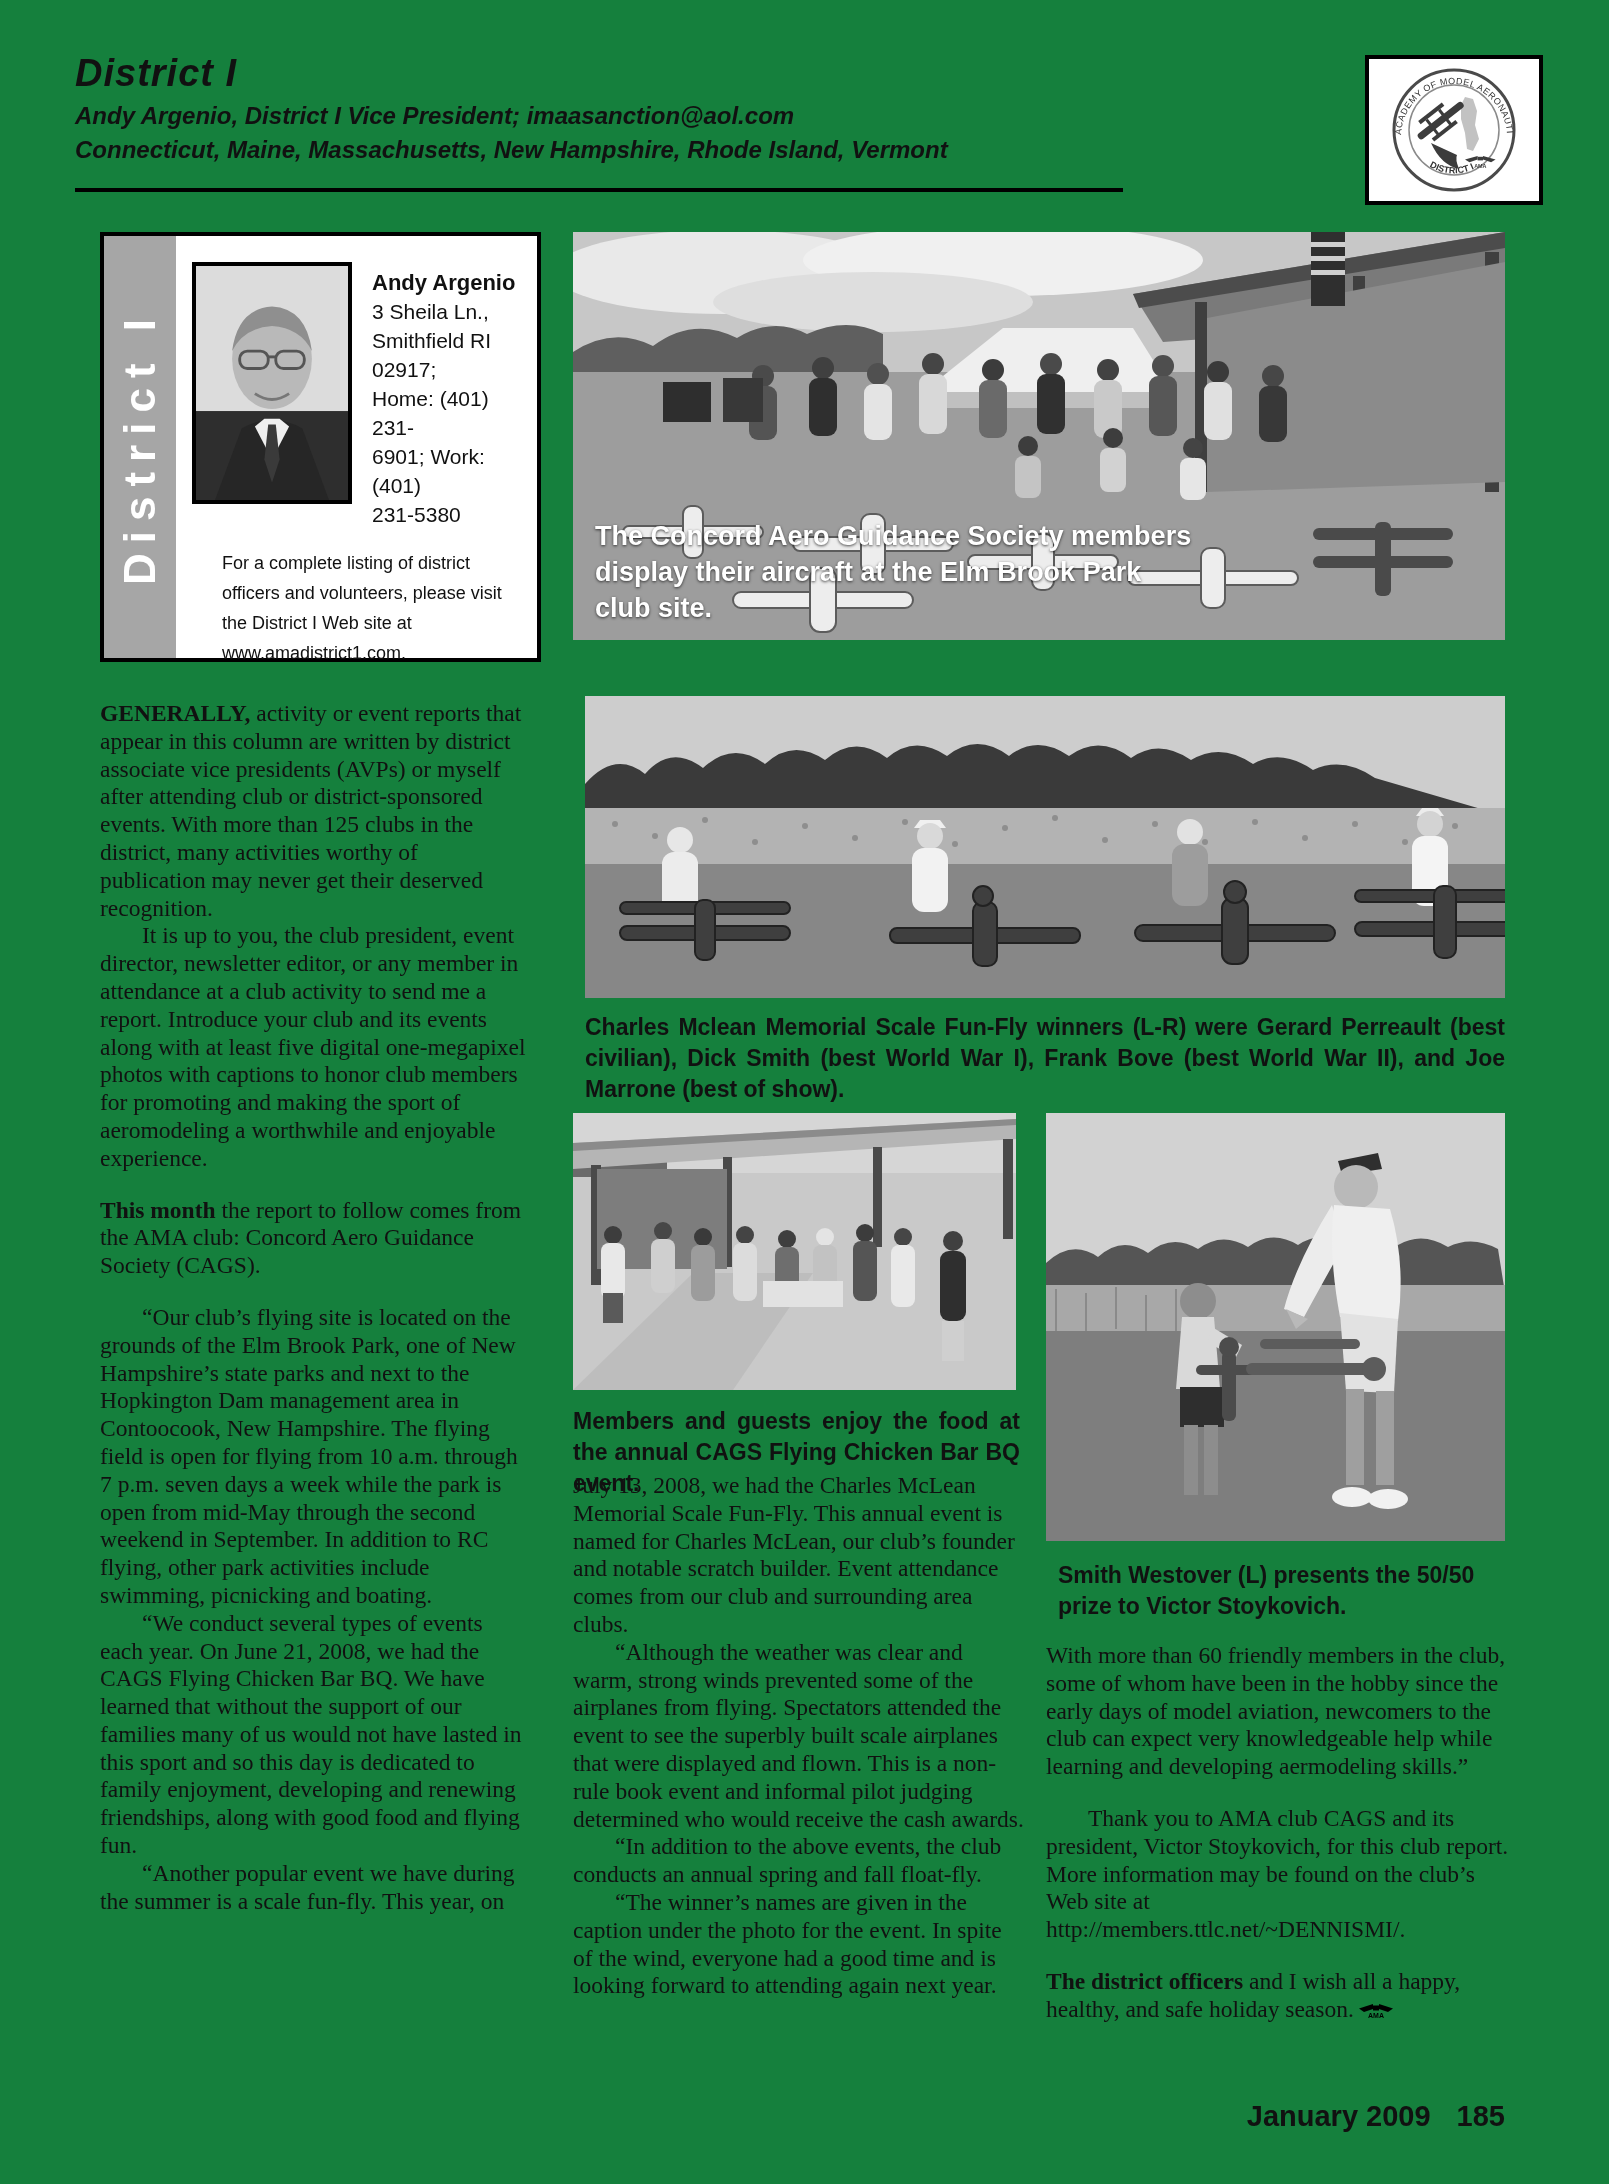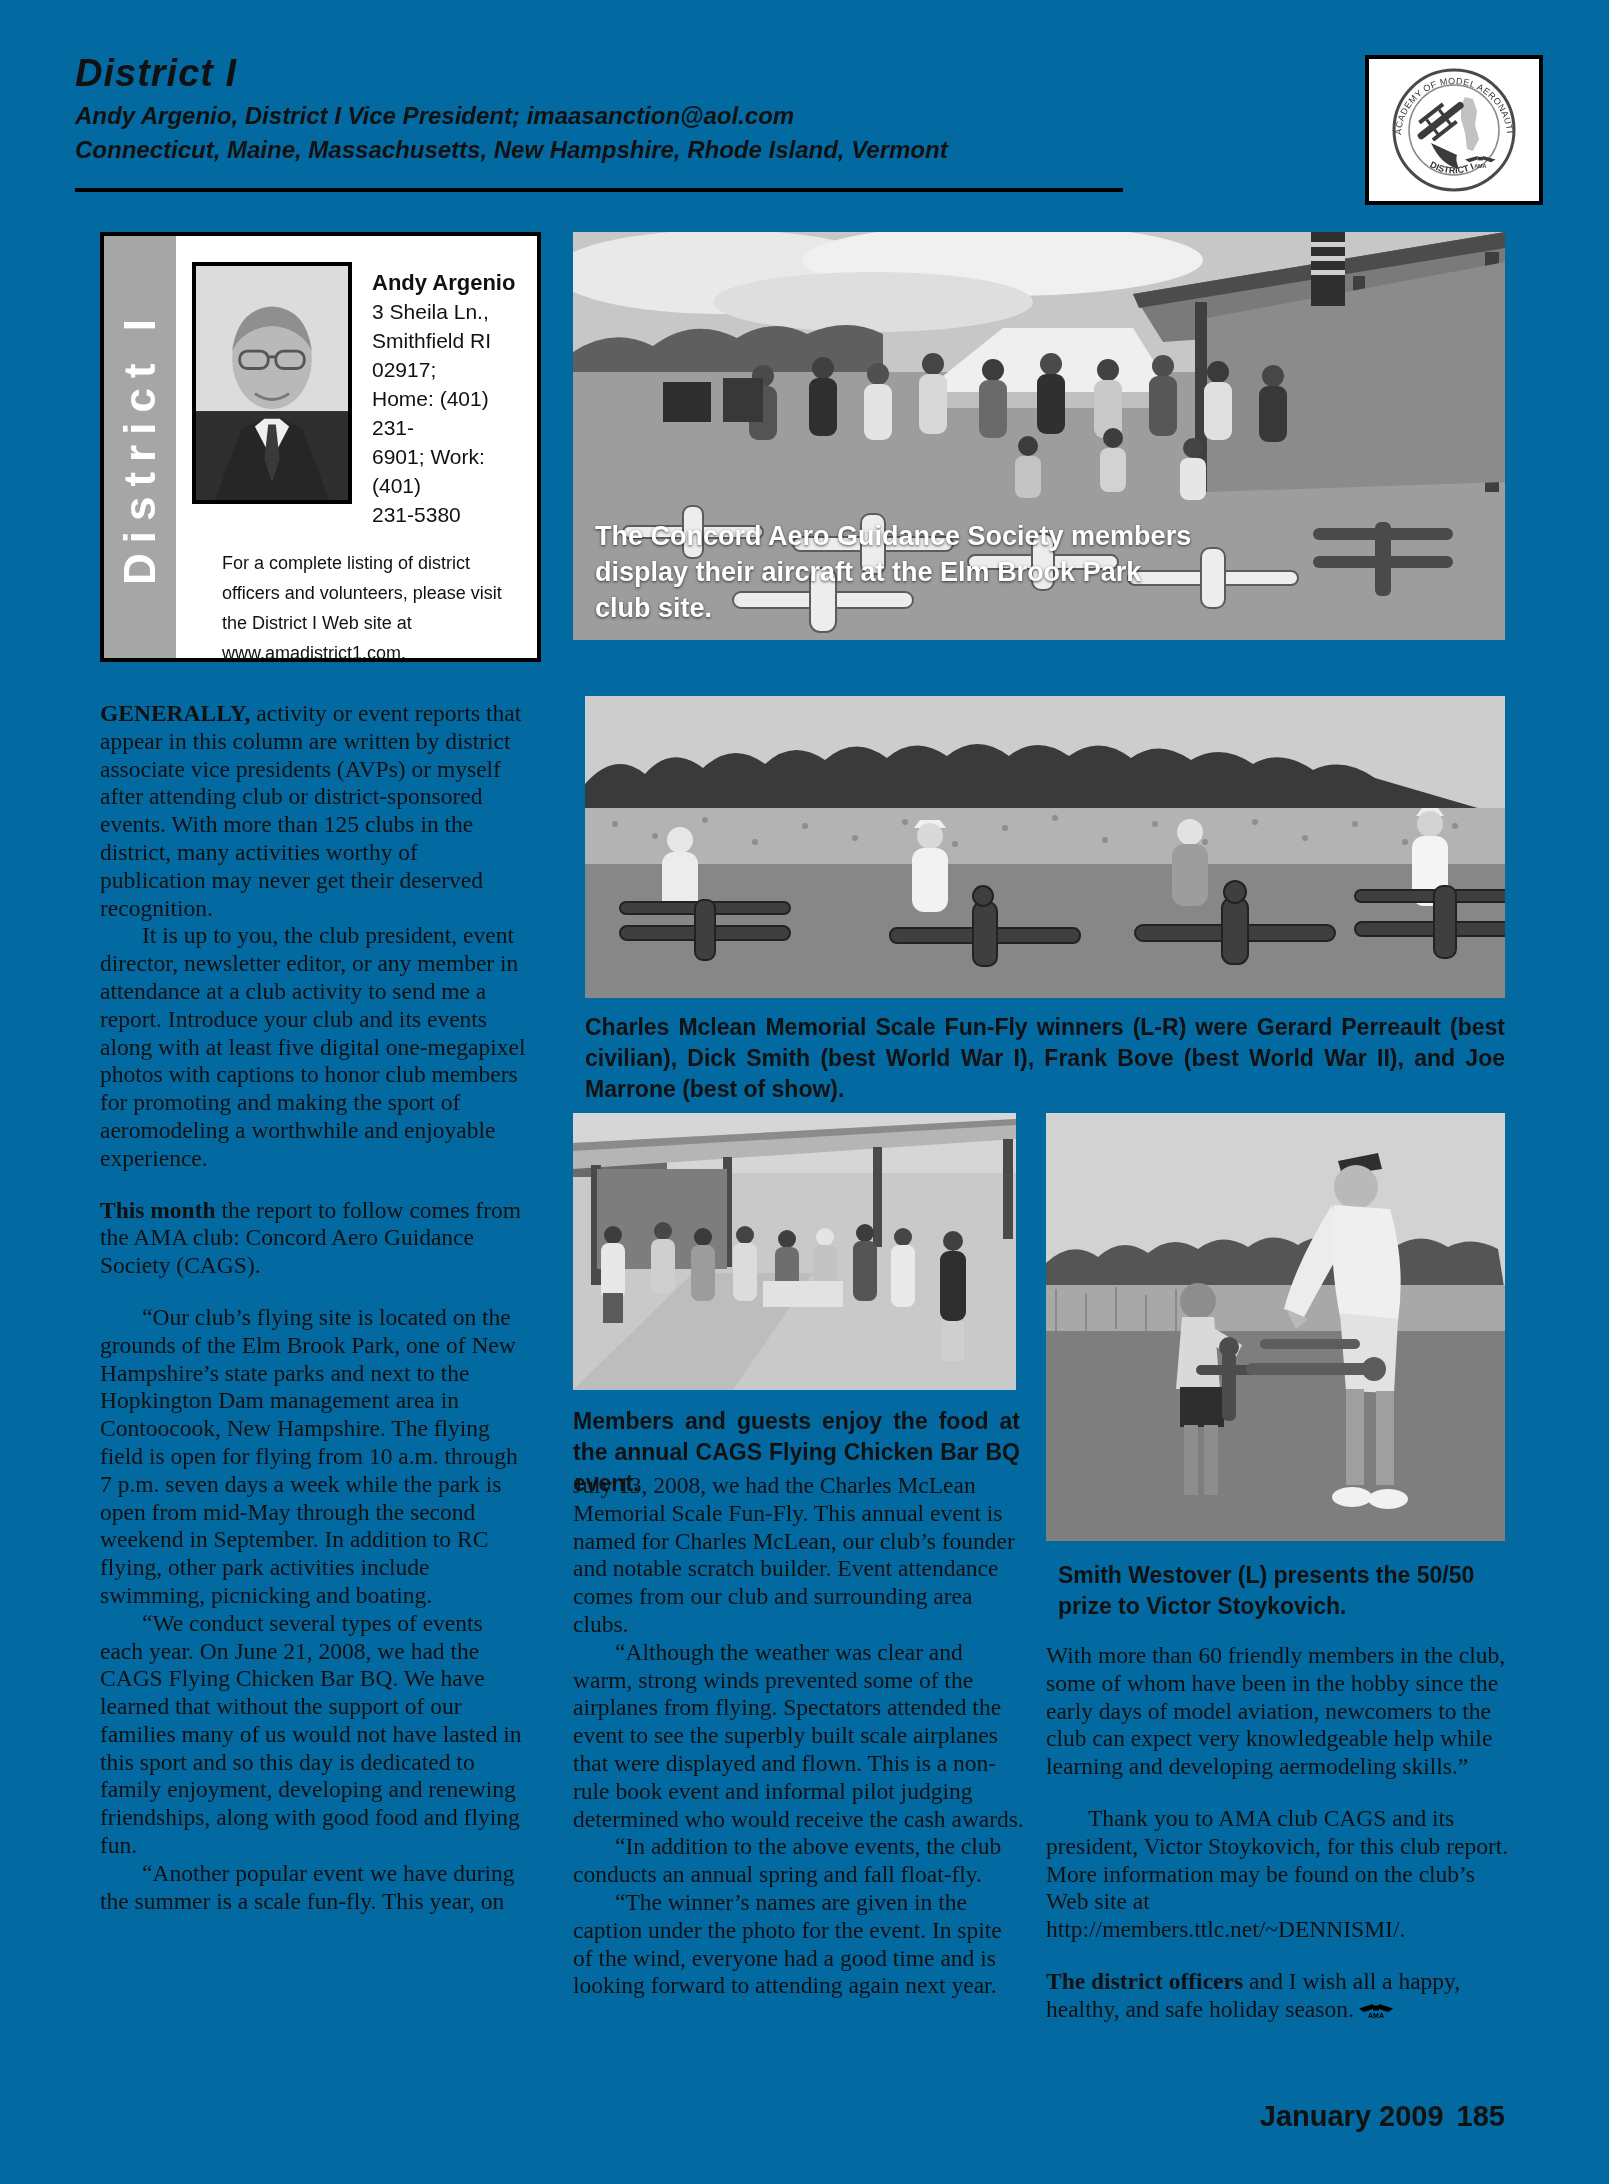--- a/index.html
+++ b/index.html
@@ -1,16 +1,16 @@
 <!DOCTYPE html>
 <html><head>
 <meta charset="utf-8">
 <style>
   html,body{margin:0;padding:0;background:#ffffff;}
-  #page{position:relative;width:1609px;height:2184px;background:#0369a1;overflow:hidden;
+  #page{position:relative;width:1609px;height:2184px;background:#15803d;overflow:hidden;
         font-family:"Liberation Serif", serif;color:#111;}
 
   
   .hd-title{position:absolute;left:75px;top:52px;font-family:"Liberation Sans",sans-serif;
             font-weight:bold;font-style:italic;font-size:38px;letter-spacing:1px;}
   .hd-byline{position:absolute;left:75px;top:102px;font-family:"Liberation Sans",sans-serif;
              font-weight:bold;font-style:italic;font-size:24px;}
   .hd-states{position:absolute;left:75px;top:136px;width:1048px;font-family:"Liberation Sans",sans-serif;
              font-weight:bold;font-style:italic;font-size:24px;border-bottom:4px solid #000;padding-bottom:24px;}
 
@@ -57,21 +57,21 @@
   #col2{left:573px;top:1472px;width:452px;}
   #col3{left:1046px;top:1642px;width:464px;}
   .col p{margin:0;overflow-wrap:anywhere;}
   .col p.indent{text-indent:42px;}
   .col p.gap{margin-top:24px;}
   .col b{font-weight:bold;}
   .wings-svg{display:inline-block;width:36px;height:16px;vertical-align:-2px;margin-left:4px;fill:#000;}
 
   
   .footer{position:absolute;right:104px;top:2100px;font-family:"Liberation Sans",sans-serif;
-          font-size:29px;font-weight:600;display:flex;gap:13px;}
+          font-size:29px;font-weight:600;display:flex;gap:26px;}
 </style>
 </head>
 <body>
 
 <div id="page">
 
   <div class="hd-title">District I</div>
   <div class="hd-byline">Andy Argenio, District I Vice President; imaasanction@aol.com</div>
   <div class="hd-states">Connecticut, Maine, Massachusetts, New Hampshire, Rhode Island, Vermont</div>
 

